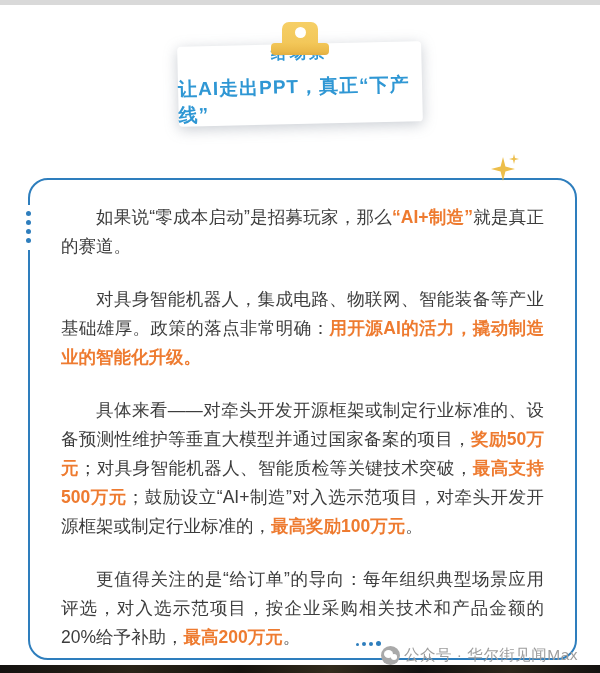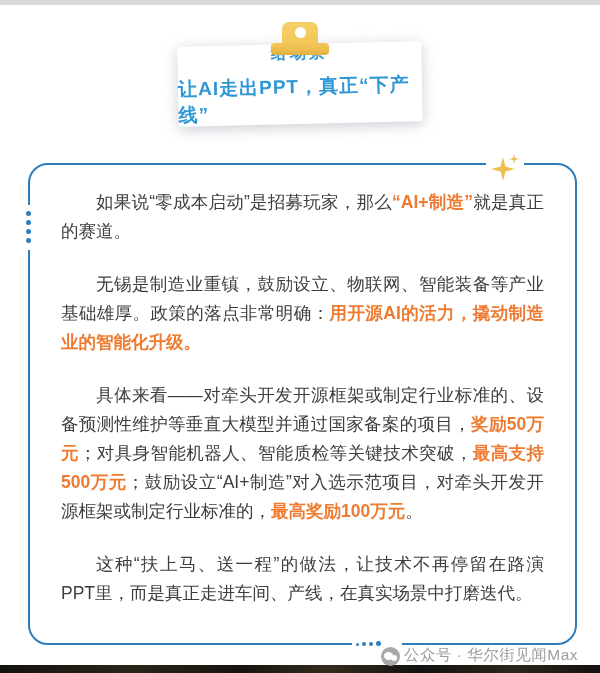--- a/index.html
+++ b/index.html
@@ -37,21 +37,21 @@
     box-shadow:0 3px 14px rgba(120,130,145,.40);
     transform:rotate(-1.3deg);
     display:flex;flex-direction:column;align-items:center;justify-content:center;
     z-index:5;
   }
   .title{font-size:16px;font-weight:700;letter-spacing:3px;color:#2f97d4;}
   .subtitle{font-size:19px;font-weight:700;letter-spacing:1px;color:#2f97d4;margin-top:10px;}
 
   
   .content-card{
-    position:absolute;left:28px;top:163px;width:549px;height:482px;
+    position:absolute;left:28px;top:178px;width:549px;height:482px;
     box-sizing:border-box;border:2px solid #2e7ebd;border-radius:20px;
     background:#ffffff;
   }
   .paragraphs{
     position:absolute;left:0;top:0;right:0;
     padding:23px 31px 0 31px;
   }
   .paragraphs p{
     margin:0 0 24px 0;
     font-size:17.5px;line-height:29px;color:#3d3d3d;
@@ -70,21 +70,21 @@
   .ld3{left:26px;top:229px;width:5px;height:5px;}
   .ld4{left:26px;top:238px;width:5px;height:5px;}
   .bd1{left:356px;top:643px;width:3px;height:3px;}
   .bd2{left:362px;top:642px;width:4px;height:4px;}
   .bd3{left:369px;top:642px;width:4px;height:4px;}
   .bd4{left:376px;top:641px;width:5px;height:5px;}
 
   .sparkle{position:absolute;left:489px;top:153px;width:32px;height:32px;z-index:4;}
 
   
-  .watermark{position:absolute;left:381px;top:644px;height:22px;display:flex;align-items:flex-end;z-index:4;}
+  .watermark{position:absolute;left:381px;top:644px;height:22px;display:flex;align-items:center;z-index:4;}
   .wm-icon{
     position:relative;width:19px;height:19px;border-radius:50%;
     background:#a9a9a9;display:inline-block;flex:0 0 auto;
   }
   .wm-icon .b1{position:absolute;left:3px;top:4.5px;width:9px;height:8px;border-radius:50%;background:#ffffff;}
   .wm-icon .b2{position:absolute;left:9.5px;top:8px;width:6.5px;height:6px;border-radius:50%;background:#ffffff;}
   .wm-text{margin-left:4px;font-size:15.5px;color:#9d9d9d;letter-spacing:0.5px;white-space:nowrap;}
 
   
   .bottom-strip{
@@ -107,22 +107,23 @@
   </div>
 
   <div class="title-card">
     <div class="title">给场景</div>
     <div class="subtitle">让AI走出PPT，真正“下产线”</div>
   </div>
 
   <div class="content-card">
     <div class="paragraphs">
         <p><span class="seg-n">如果说“零成本启动”是招募玩家，那么</span><span class="seg-o">“AI+制造”</span><span class="seg-n">就是真正的赛道。</span></p>
-        <p><span class="seg-n">无锡是制造业重镇，鼓励设立、物联网、智能装备等产业基础雄厚。政策的落点非常明确：</span><span class="seg-o">用开源AI的活力，撬动制造业的智能化升级。</span></p>
+        <p><span class="seg-n">对具身智能机器人，集成电路、物联网、智能装备等产业基础雄厚。政策的落点非常明确：</span><span class="seg-o">用开源AI的活力，撬动制造业的智能化升级。</span></p>
         <p><span class="seg-n">具体来看——对牵头开发开源框架或制定行业标准的、设备预测性维护等垂直大模型并通过国家备案的项目，</span><span class="seg-o">奖励50万元</span><span class="seg-n">；对具身智能机器人、智能质检等关键技术突破，</span><span class="seg-o">最高支持500万元</span><span class="seg-n">；鼓励设立“AI+制造”对入选示范项目，对牵头开发开源框架或制定行业标准的，</span><span class="seg-o">最高奖励100万元</span><span class="seg-n">。</span></p>
+        <p><span class="seg-n">更值得关注的是“给订单”的导向：每年组织典型场景应用评选，对入选示范项目，按企业采购相关技术和产品金额的20%给予补助，</span><span class="seg-o">最高200万元</span><span class="seg-n">。</span></p>
         <p><span class="seg-n">这种“扶上马、送一程”的做法，让技术不再停留在路演PPT里，而是真正走进车间、产线，在真实场景中打磨迭代。</span></p>
       </div>
   </div>
 
   <div class="mask mask-left"></div>
   <div class="mask mask-top"></div>
   <div class="mask mask-bottom"></div>
   <div class="dot ld1"></div>
   <div class="dot ld2"></div>
   <div class="dot ld3"></div>

